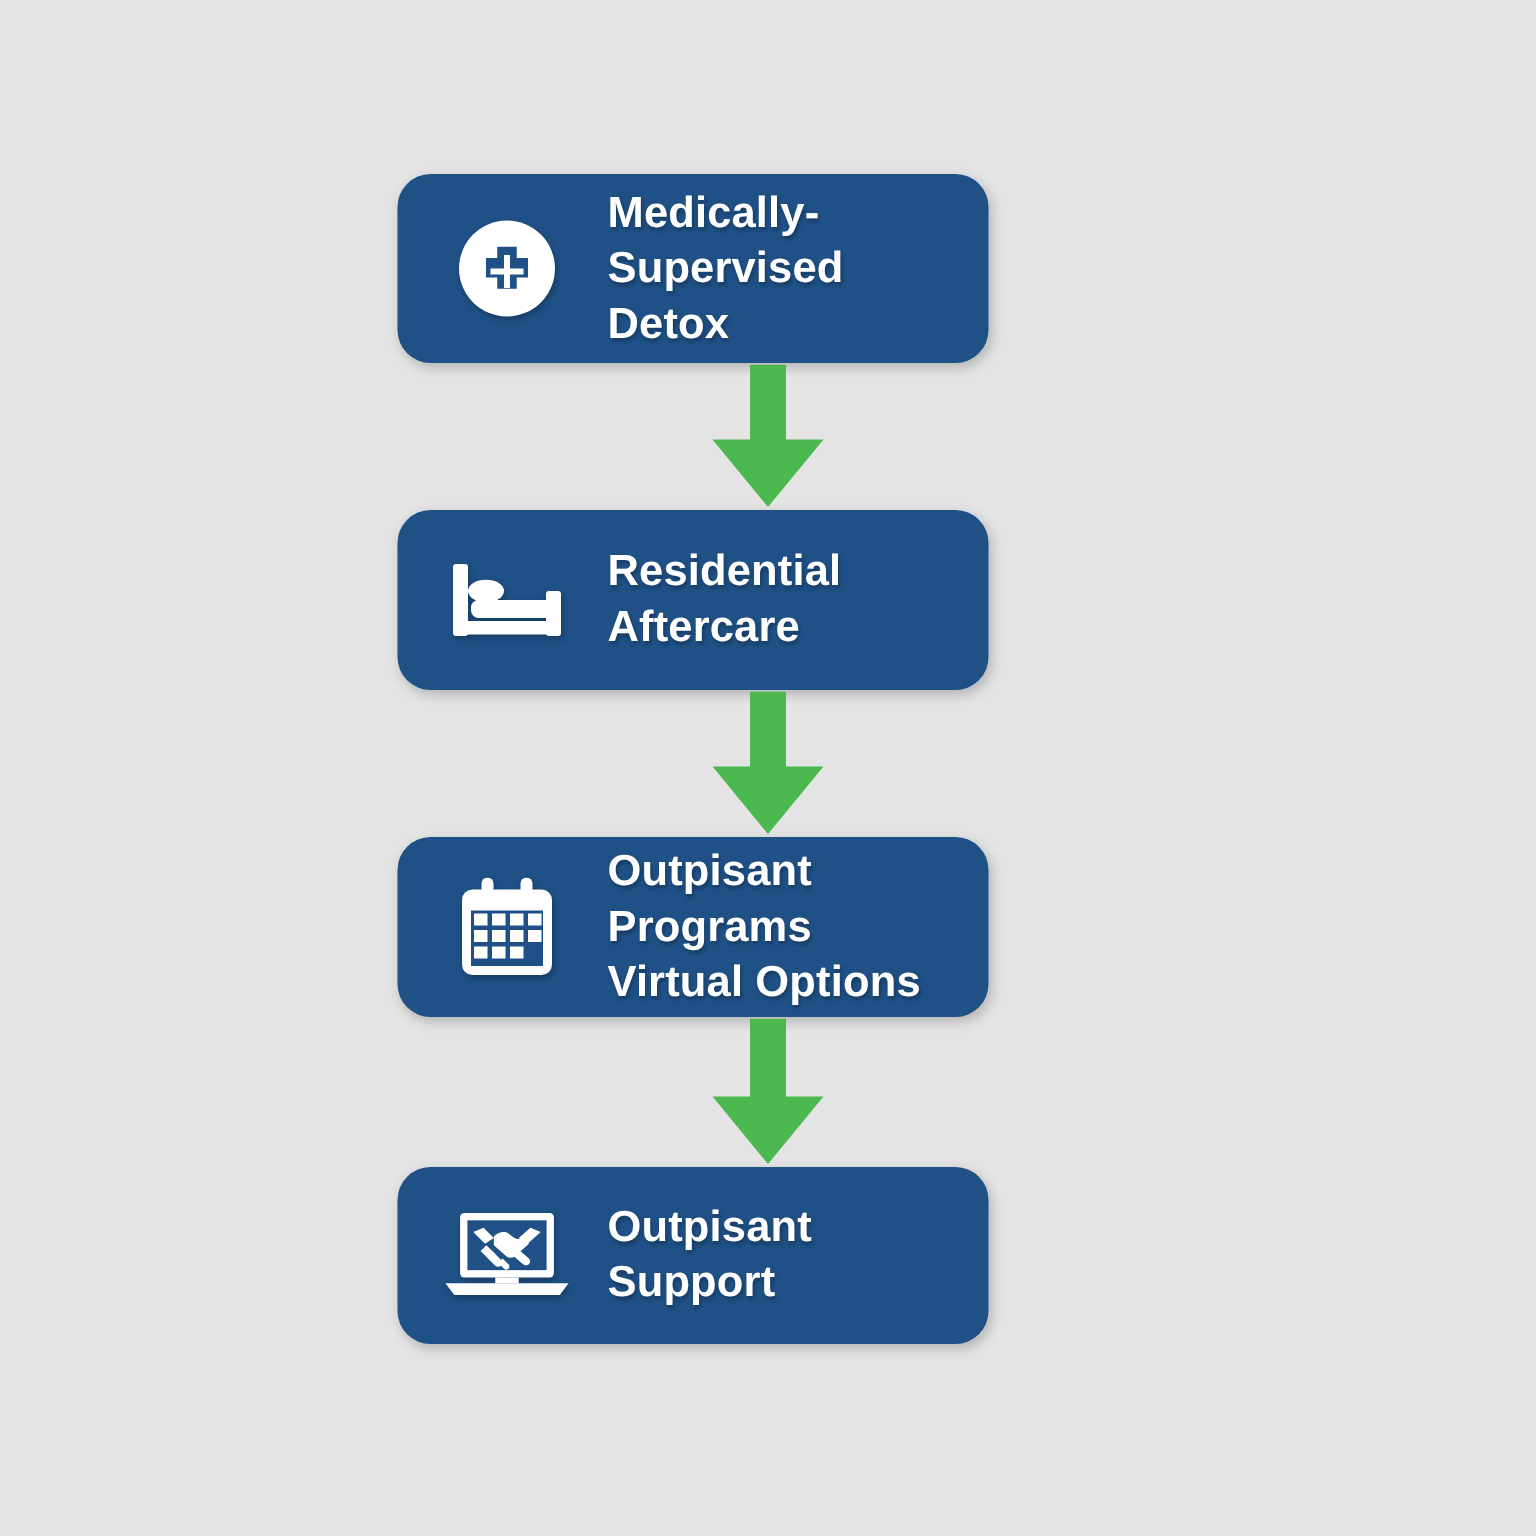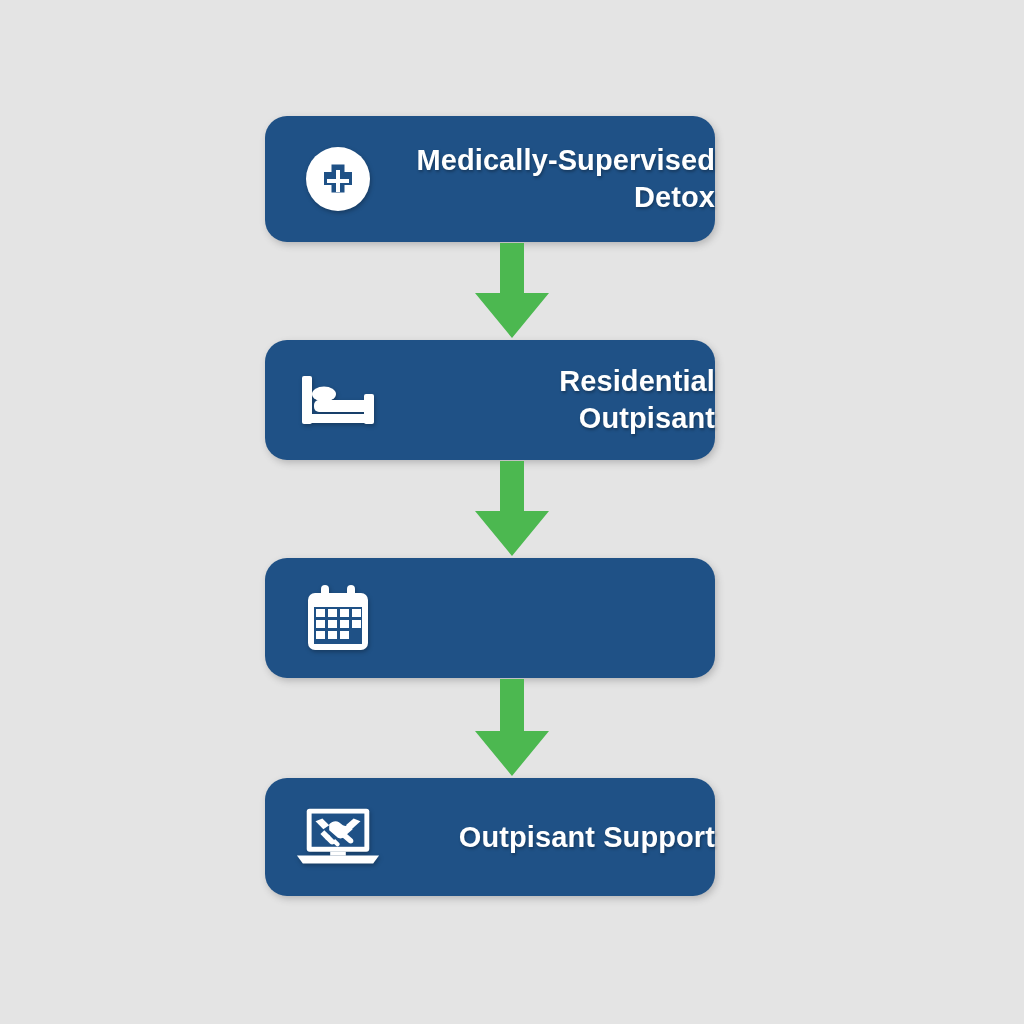--- a/index.html
+++ b/index.html
@@ -17,22 +17,21 @@
   #flowchart {
     position: relative;
     width: 1024px;
     height: 1024px;
     background: #e4e4e4;
   }
 
   .step-row {
     position: absolute;
     left: 265px;
-    width: 450px;
-    text-align: right;
+    width: 394px;
   }
 
   .step-box {
     box-sizing: border-box;
     width: 100%;
     height: 100%;
     background: #1f5186;
     border-radius: 22px;
     display: flex;
     align-items: center;
@@ -123,21 +122,21 @@
           <rect x="64" y="22" width="10" height="30" rx="2" fill="#ffffff"></rect>
 
           <ellipse cx="24" cy="22" rx="12" ry="7.5" fill="#ffffff"></ellipse>
 
           <rect x="14" y="28" width="56" height="12" rx="5" fill="#ffffff"></rect>
 
           <rect x="2" y="42" width="72" height="9" rx="3" fill="#ffffff"></rect>
         </svg>
       </span>
       <span class="step-label">Residential
-Outpisant</span>
+Aftercare</span>
     </div>
   </div>
 
   <div class="connector" id="arrow-2">
     <svg viewBox="0 0 98 96" preserveAspectRatio="none">
       <path d="M37 0 H61 V50 H86 L49 95 L12 50 H37 Z" fill="#4cb850"></path>
     </svg>
   </div>
 
   <div class="step-row" id="step-3">
@@ -157,20 +156,22 @@
           <rect x="45" y="24" width="9" height="8" fill="#ffffff"></rect>
           <rect x="9" y="35" width="9" height="8" fill="#ffffff"></rect>
           <rect x="21" y="35" width="9" height="8" fill="#ffffff"></rect>
           <rect x="33" y="35" width="9" height="8" fill="#ffffff"></rect>
           <rect x="45" y="35" width="9" height="8" fill="#ffffff"></rect>
           <rect x="9" y="46" width="9" height="8" fill="#ffffff"></rect>
           <rect x="21" y="46" width="9" height="8" fill="#ffffff"></rect>
           <rect x="33" y="46" width="9" height="8" fill="#ffffff"></rect>
         </svg>
       </span>
+      <span class="step-label">Outpisant Programs
+Virtual Options</span>
     </div>
   </div>
 
   <div class="connector" id="arrow-3">
     <svg viewBox="0 0 98 98" preserveAspectRatio="none">
       <path d="M37 0 H61 V52 H86 L49 97 L12 52 H37 Z" fill="#4cb850"></path>
     </svg>
   </div>
 
   <div class="step-row" id="step-4">

